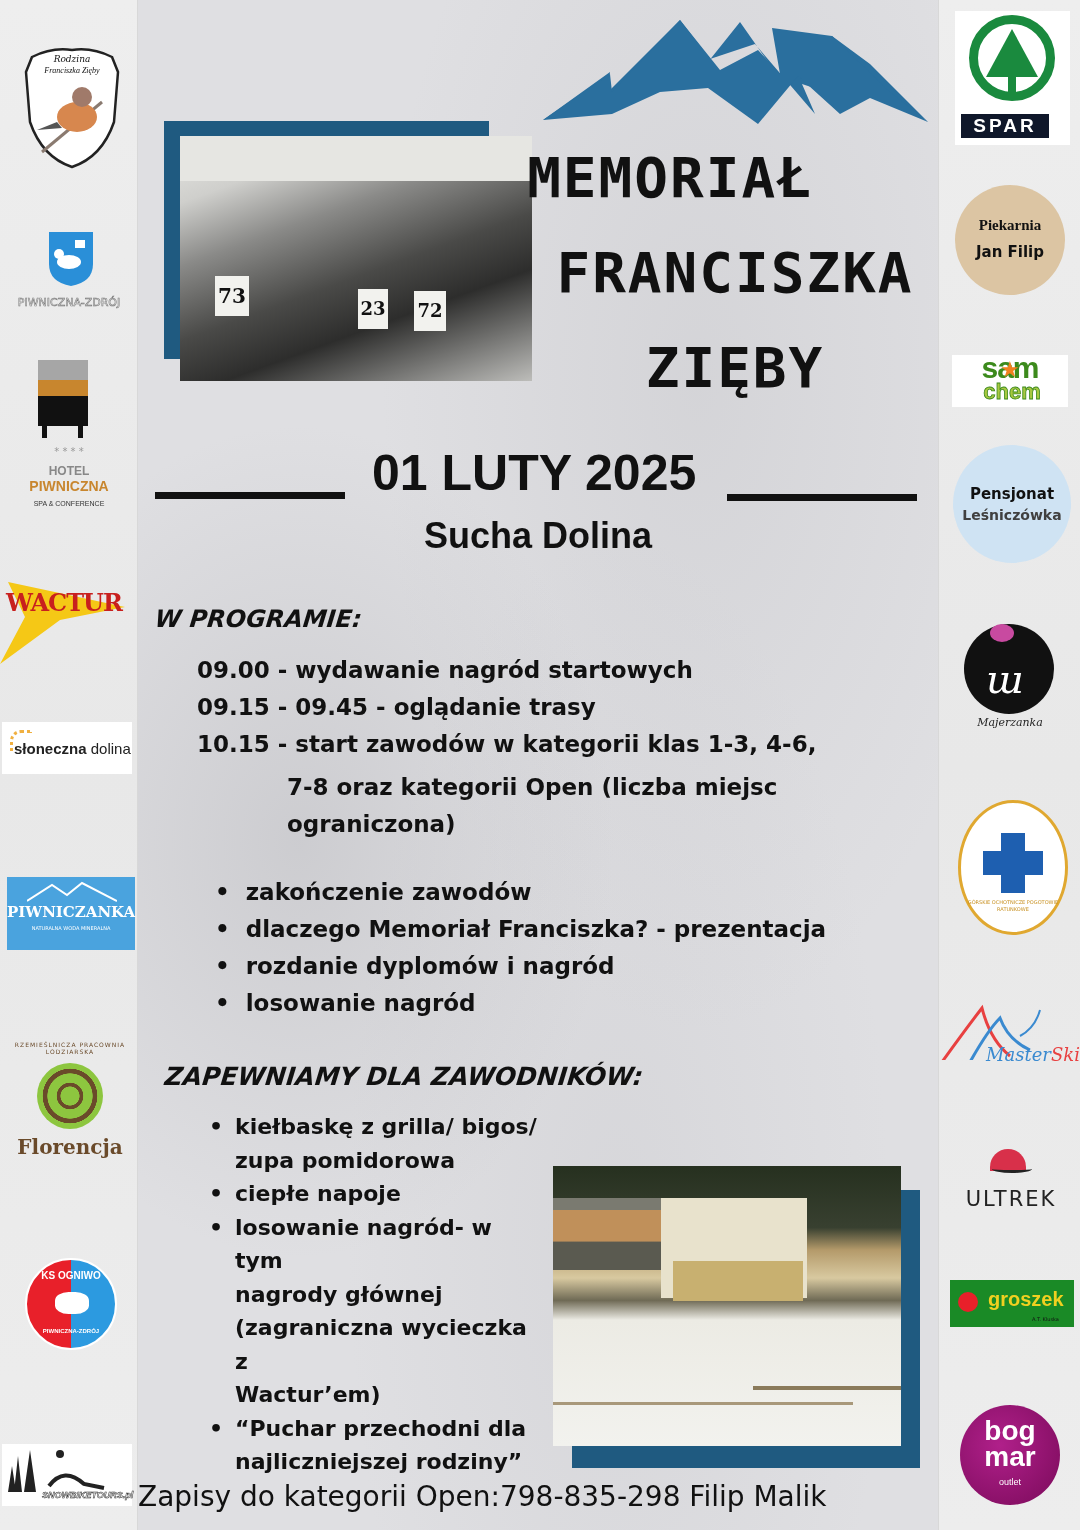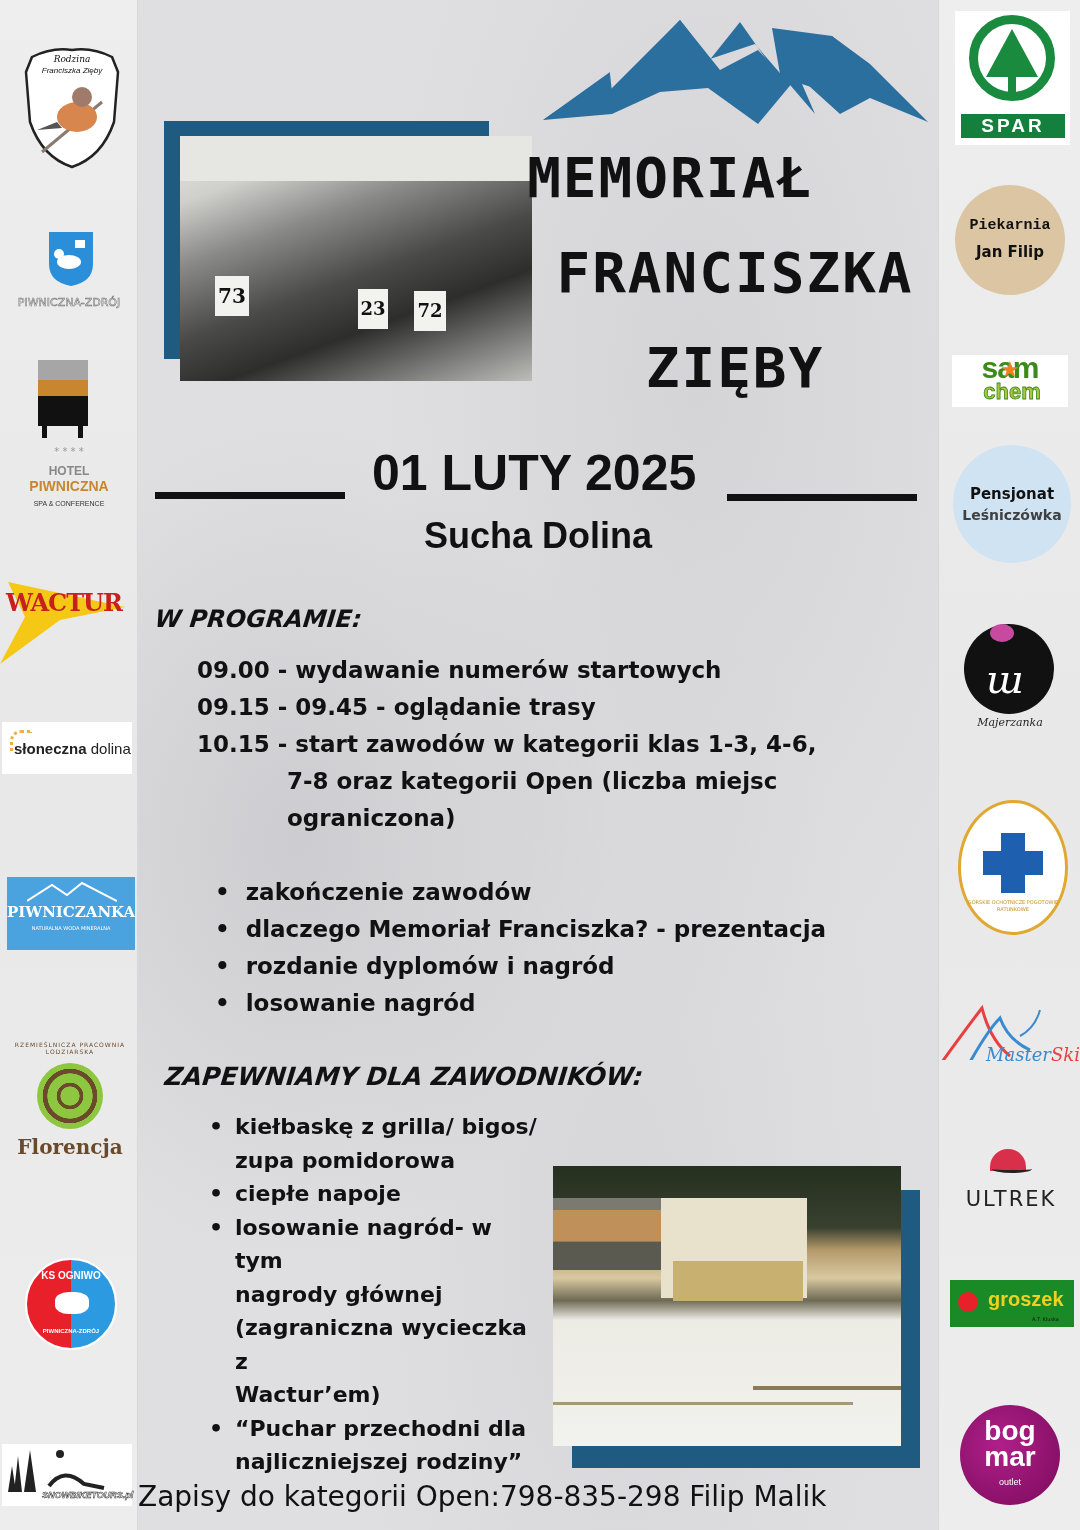--- a/index.html
+++ b/index.html
@@ -41,21 +41,21 @@
 
 <div class="logo" style="left:22px;top:42px;width:100px;height:130px;">
   <svg width="100" height="130" viewBox="0 0 100 130">
     <path d="M10 15 Q30 5 50 8 Q70 5 90 15 L96 30 L92 80 Q80 115 50 125 Q20 115 8 80 L4 30 Z" fill="#fff" stroke="#222" stroke-width="2.5"></path>
     <path d="M20 110 L80 60" stroke="#8a7a70" stroke-width="3"></path>
     <ellipse cx="55" cy="75" rx="20" ry="15" fill="#d7874e"></ellipse>
     <circle cx="60" cy="55" r="10" fill="#a07a6a"></circle>
     <path d="M35 80 L15 88 L40 86 Z" fill="#555"></path>
   </svg>
   <div class="logo-text" style="left:0;top:12px;width:100px;font-family:'DejaVu Serif',serif;font-style:italic;font-size:9px;">Rodzina</div>
-  <div class="logo-text" style="left:0;top:24px;width:100px;font-family:Liberation Sans, sans-serif;font-style:italic;font-size:8px;">Franciszka Zięby</div>
+  <div class="logo-text" style="left:0;top:24px;width:100px;font-family:Liberation Serif, serif;font-style:italic;font-size:8px;">Franciszka Zięby</div>
 </div>
 
 <div class="logo" style="left:0;top:228px;width:138px;height:90px;">
   <svg class="abs" style="left:47px;top:2px;" width="48" height="58" viewBox="0 0 48 58">
     <path d="M2 2 H46 V34 Q46 52 24 56 Q2 52 2 34 Z" fill="#2a8fd8"></path>
     <ellipse cx="22" cy="32" rx="12" ry="7" fill="#fff"></ellipse>
     <circle cx="12" cy="24" r="5" fill="#fff"></circle>
     <rect x="28" y="10" width="10" height="8" fill="#fff"></rect>
   </svg>
   <div class="logo-text" style="left:0;top:68px;width:138px;font-family:'DejaVu Sans',sans-serif;font-size:11px;color:#fff;-webkit-text-stroke:0.6px #777;letter-spacing:0px;">PIWNICZNA-ZDRÓJ</div>
@@ -113,25 +113,25 @@
   </svg>
   <div class="abs" style="left:40px;top:46px;font-family:'Liberation Sans',sans-serif;font-weight:bold;font-style:italic;font-size:9px;color:#fff;-webkit-text-stroke:0.5px #222;">SNOWBIKETOURS.pl</div>
 </div>
 
 <div class="logo" style="left:955px;top:11px;width:115px;height:134px;background:#fff;">
   <div class="abs" style="left:14px;top:4px;width:86px;height:86px;border-radius:50%;border:9px solid #1a8a3e;"></div>
   <svg class="abs" style="left:28px;top:16px;" width="58" height="68" viewBox="0 0 58 68">
     <path d="M29 2 L55 50 H3 Z" fill="#1a8a3e"></path>
     <rect x="25" y="50" width="8" height="18" fill="#1a8a3e"></rect>
   </svg>
-  <div class="logo-text" style="left:6px;top:103px;width:104px;height:24px;background:#15803d;color:#fff;font-family:'Liberation Sans',sans-serif;font-weight:bold;font-size:19px;letter-spacing:3px;line-height:24px;">SPAR</div>
+  <div class="logo-text" style="left:6px;top:103px;width:88px;height:24px;background:#0f172a;color:#fff;font-family:'Liberation Sans',sans-serif;font-weight:bold;font-size:19px;letter-spacing:3px;line-height:24px;">SPAR</div>
 </div>
 
 <div class="logo" style="left:955px;top:185px;width:110px;height:110px;border-radius:50%;background:#dcc5a3;">
-  <div class="logo-text" style="left:0;top:32px;width:110px;font-family:Liberation Mono, monospace;font-weight:bold;font-size:15px;color:#111;">Piekarnia</div>
+  <div class="logo-text" style="left:0;top:32px;width:110px;font-family:Liberation Serif, serif;font-weight:bold;font-size:15px;color:#111;">Piekarnia</div>
   <div class="logo-text" style="left:0;top:58px;width:110px;font-family:'DejaVu Sans',sans-serif;font-weight:bold;font-size:15px;color:#111;">Jan Filip</div>
 </div>
 
 <div class="logo" style="left:952px;top:355px;width:116px;height:52px;background:#fff;">
   <div class="logo-text" style="left:0;top:-4px;width:116px;font-family:'Liberation Sans',sans-serif;font-weight:bold;font-size:30px;color:#3c8a1c;letter-spacing:-1px;">sam</div>
   <div class="abs" style="left:48px;top:2px;font-size:22px;color:#f08020;">★</div>
   <div class="logo-text" style="left:10px;top:24px;width:100px;font-family:'Liberation Sans',sans-serif;font-weight:bold;font-size:22px;color:#a8c840;-webkit-text-stroke:0.8px #3c8a1c;">chem</div>
 </div>
 
 <div class="logo" style="left:953px;top:445px;width:118px;height:118px;border-radius:50%;background:#cfe3f3;">
@@ -198,24 +198,24 @@
 <div class="title-line" style="top:335px;left:510px;width:450px;">ZIĘBY</div>
 
 <div class="dash" style="left:155px;top:492px;width:190px;"></div>
 <div class="date">01 LUTY 2025</div>
 <div class="dash" style="left:727px;top:494px;width:190px;"></div>
 <div class="place">Sucha Dolina</div>
 
 <div class="hand" style="left:155px;top:605px;">W PROGRAMIE:</div>
 
 <div class="prog" style="left:197px;top:652px;">
-  <div class="row"><span>09.00 -</span> <span>wydawanie numerów startowych</span></div>
+  <div class="row"><span>09.00 -</span> <span>wydawanie nagród startowych</span></div>
   <div class="row"><span>09.15 - 09.45 -</span> <span>oglądanie trasy</span></div>
   <div class="row"><span>10.15 -</span> <span>start zawodów w kategorii klas 1-3, 4-6,</span></div>
-  <div class="row" style="padding-left:90px;">7-8 oraz kategorii Open (liczba miejsc</div>
+  <div class="row" style="padding-left:90px;margin-top:6px;">7-8 oraz kategorii Open (liczba miejsc</div>
   <div class="row" style="padding-left:90px;">ograniczona)</div>
 </div>
 
 <ul class="prog" style="left:215px;top:874px;">
   <li class="row" style="list-style:none;">•&nbsp; <span>zakończenie zawodów</span></li>
   <li class="row" style="list-style:none;">•&nbsp; <span>dlaczego Memoriał Franciszka? - prezentacja</span></li>
   <li class="row" style="list-style:none;">•&nbsp; <span>rozdanie dyplomów i nagród</span></li>
   <li class="row" style="list-style:none;">•&nbsp; <span>losowanie nagród</span></li>
 </ul>
 

